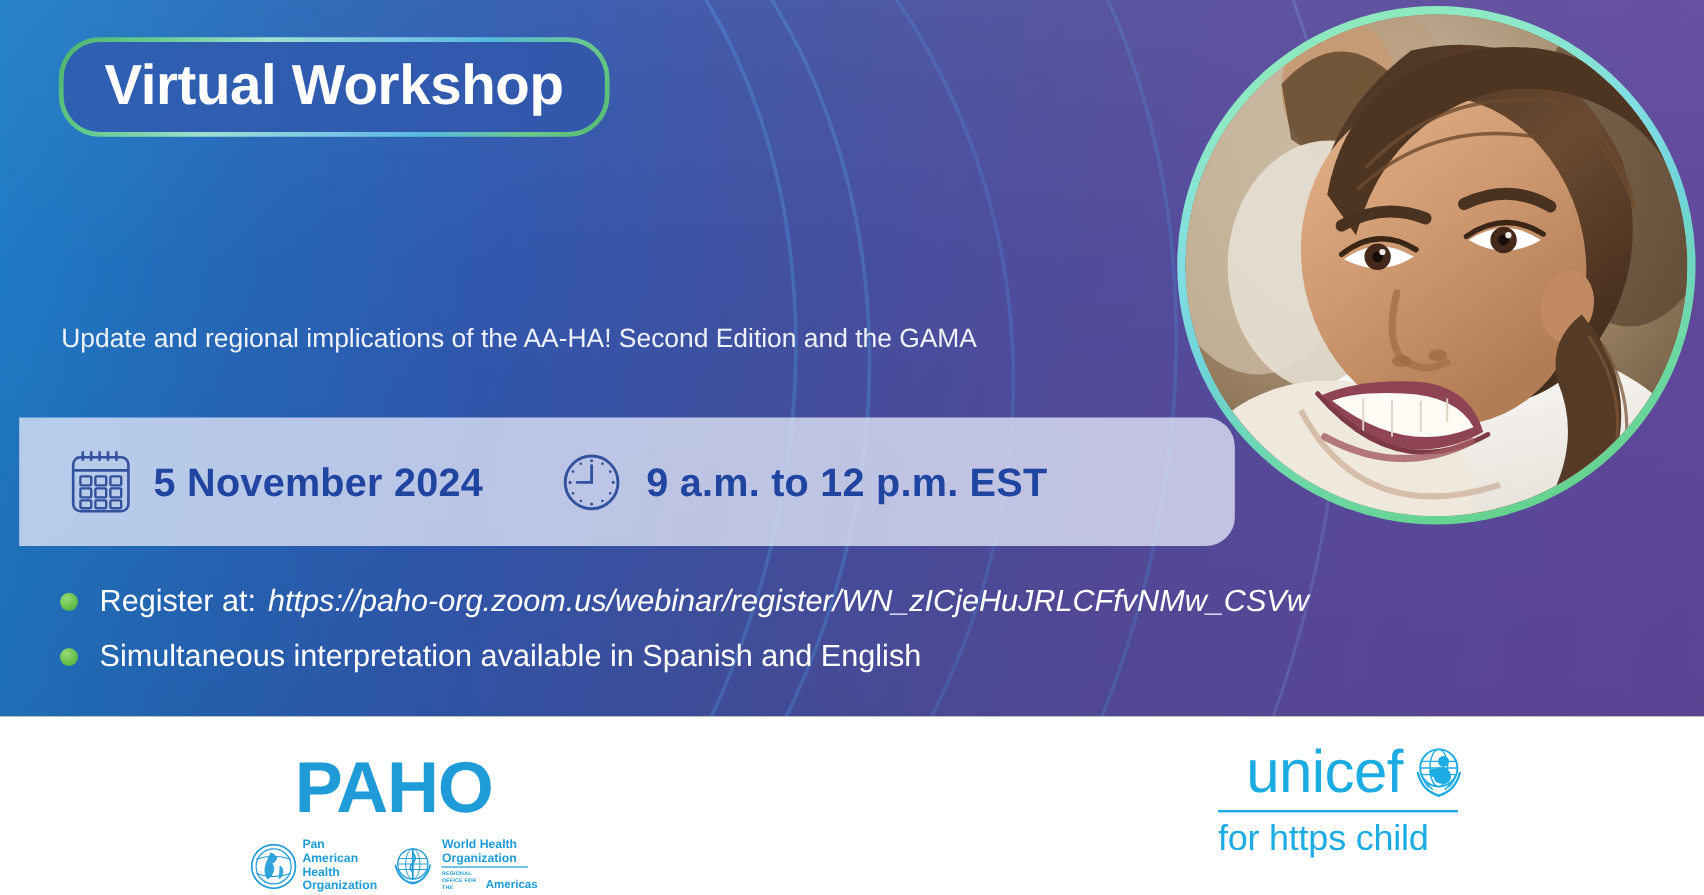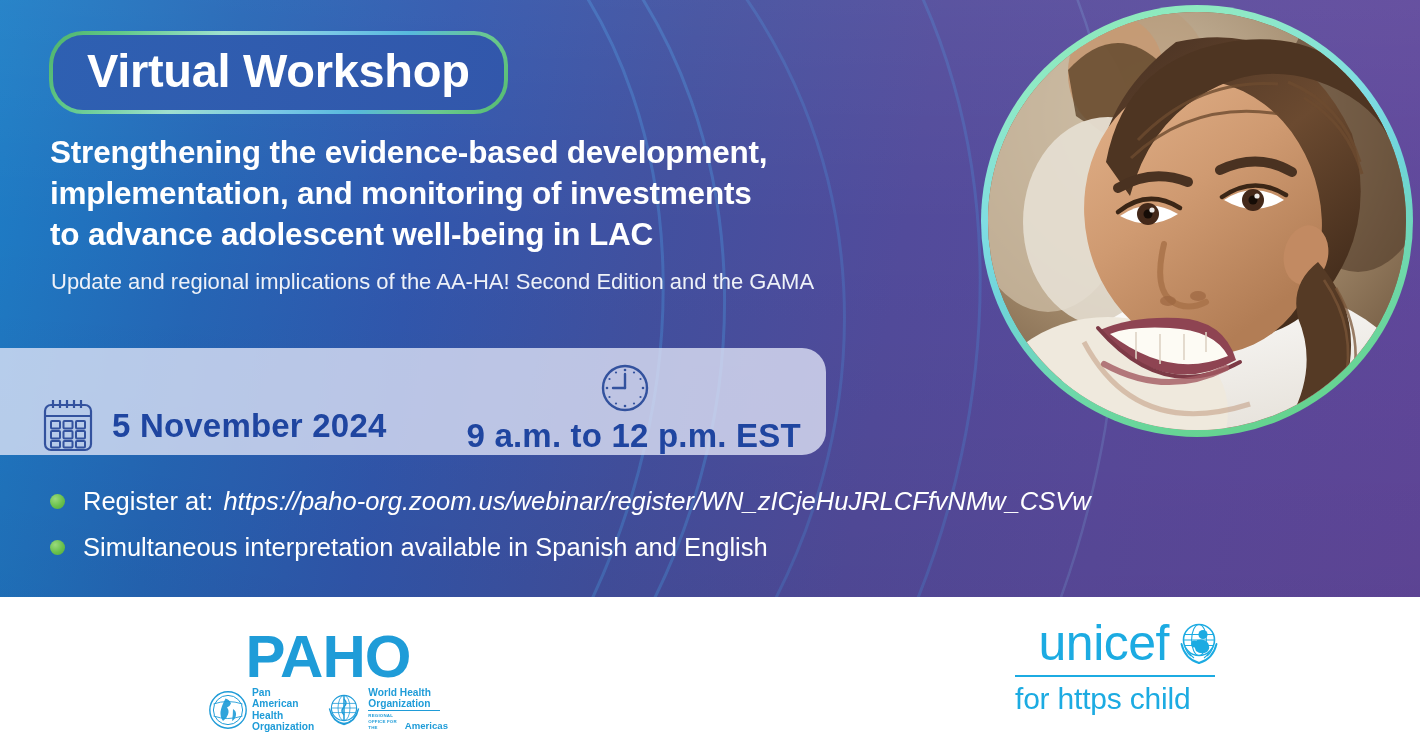--- a/index.html
+++ b/index.html
@@ -110,35 +110,35 @@
     font-size: 22px;
     font-weight: 400;
     color: #eef1f8;
     line-height: 33px;
     white-space: nowrap;
   }
 
   
   .datebar {
     position: absolute;
-    left: 0px;
+    left: 16px;
     top: 348px;
-    width: 826px;
+    width: 1013px;
     height: 107px;
     border-radius: 0 24px 24px 0;
     background: rgba(226,230,247,0.78);
     display: flex;
-    align-items: flex-end;
+    align-items: center;
   }
   .datebar-item {
     display: flex;
     align-items: center;
   }
   .datebar-item.date { margin-left: 40px; }
-  .datebar-item.time { margin-left: 62px; flex-direction: column; }
+  .datebar-item.time { margin-left: 62px; }
 
   .di-icon {
     width: 56px;
     height: 58px;
     flex: none;
     display: block;
   }
   .di-text {
     font-size: 33px;
     font-weight: 700;
@@ -228,21 +228,21 @@
     font-size: 60px;
     font-weight: 700;
     color: #1f9cd8;
     letter-spacing: -1px;
     line-height: 56px;
     text-align: center;
   }
   .paho-sub {
     display: flex;
     align-items: flex-start;
-    margin-top: 2px;
+    margin-top: 14px;
   }
   .paho-sub-block {
     display: flex;
     align-items: center;
   }
   .emblem { flex: none; }
   .paho-sub-text {
     margin-left: 4px;
     font-size: 10.2px;
     font-weight: 700;
@@ -329,25 +329,20 @@
     </svg>
 
     <div class="hero-sheen"></div>
 
     <div class="badge-wrap">
       <div class="badge">
         <div class="badge-text">Virtual Workshop</div>
       </div>
     </div>
 
-    <div class="headline">
-      <div class="headline-line">Strengthening the evidence-based development,</div>
-      <div class="headline-line">implementation, and monitoring of investments</div>
-      <div class="headline-line">to advance adolescent well-being in LAC</div>
-    </div>
 
     <div class="subhead">Update and regional implications of the AA-HA! Second Edition and the GAMA</div>
 
     <div class="datebar">
 
       <div class="datebar-item date">
         <svg class="di-icon" viewBox="0 0 56 58">
           <g fill="none" stroke="#33529e" stroke-width="2.2">
             <rect x="5" y="8" width="46" height="45" rx="6"></rect>
             <line x1="5" y1="19" x2="51" y2="19"></line>

